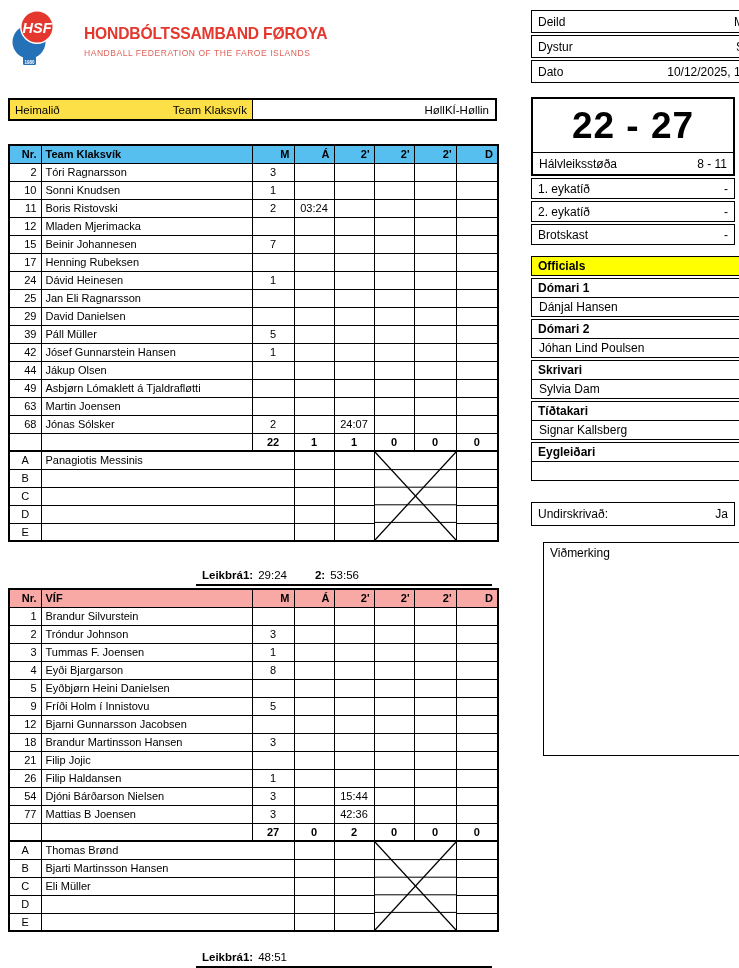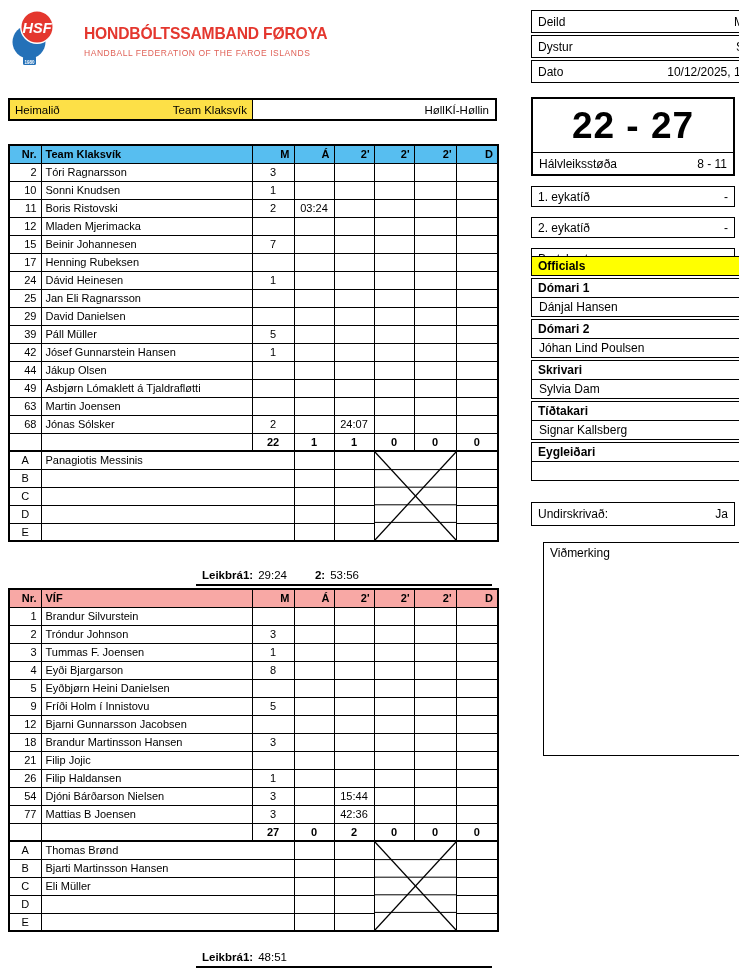--- a/index.html
+++ b/index.html
@@ -58,21 +58,21 @@
   
   .rcol { position:absolute; left:531px; top:0; width:204px; }
   .rbox { border:1.5px solid #000; box-sizing:border-box; background:#fff; }
   .kv { display:flex; justify-content:space-between; align-items:center; padding:0 6px; font-size:12px; }
   .info-row { height:23px; margin-bottom:2px; }
   .score-big {
     height:53px; line-height:53px; text-align:center; font-size:37px; font-weight:bold;
     border-bottom:1.5px solid #000; letter-spacing:1px;
   }
   .half-row { height:21px; }
-  .mini-row { height:21px; margin-top:10px; }
+  .mini-row { height:21px; margin-top:2px; }
   .off-head { height:20px; font-weight:bold; }
   .pair { margin-top:2px; }
   .pair .role { height:18px; display:flex; align-items:center; padding:0 6px; font-size:12px; font-weight:bold; border-bottom:1px solid #000; }
   .pair .pname { height:18px; display:flex; align-items:center; padding:0 7px; font-size:12px; }
   .remarks { height:214px; padding:3px 6px; font-size:12px; box-sizing:border-box; }
 </style>
 </head>
 <body>
 
 <div id="page">

